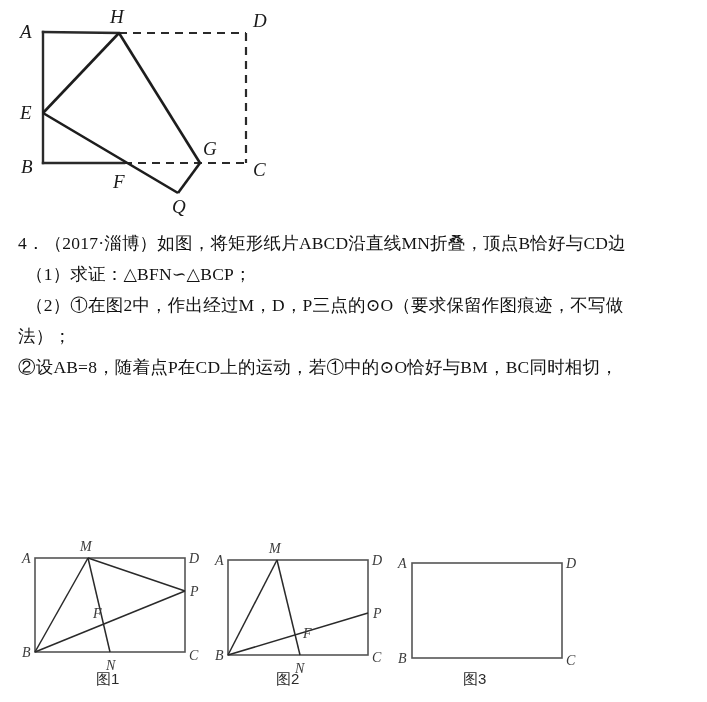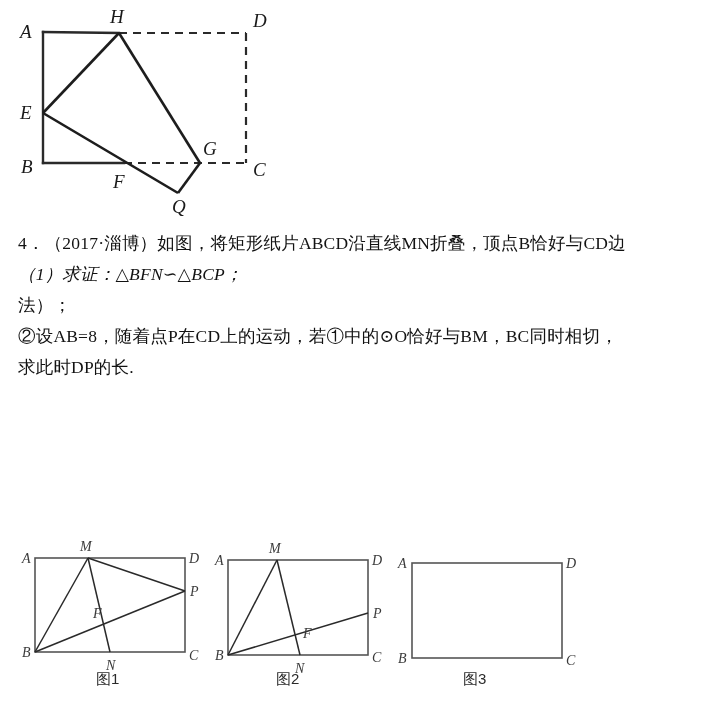--- a/index.html
+++ b/index.html
@@ -49,21 +49,21 @@
   .tline {
     font-family: "Liberation Serif", "DejaVu Serif", serif;
     font-size: 17.5px;
     line-height: 31px;
     height: 31px;
     color: #121212;
     white-space: pre;
     letter-spacing: 0.2px;
   }
   .indent-1 { padding-left: 18px; }
-  .indent-2 { padding-left: 18px; font-style: italic; }
+  .indent-2 { padding-left: 26px; }
   .indent-hang { padding-left: 18px; }
 
   
   #bottom-figures {
     position: absolute;
     left: 0;
     top: 535px;
     width: 707px;
     height: 167px;
   }
@@ -106,23 +106,23 @@
     <text class="lbl" x="21" y="173">B</text>
     <text class="lbl" x="113" y="188">F</text>
     <text class="lbl" x="253" y="176">C</text>
     <text class="lbl" x="172" y="213">Q</text>
   </svg>
 </div>
 
 <div id="problem-text">
   <div class="tline indent-1">4．（2017·淄博）如图，将矩形纸片ABCD沿直线MN折叠，顶点B恰好与CD边</div>
   <div class="tline indent-2">（1）求证：△BFN∽△BCP；</div>
+  <div class="tline indent-2">（2）①在图2中，作出经过M，D，P三点的⊙O（要求保留作图痕迹，不写做</div>
   <div class="tline indent-hang">法）；</div>
   <div class="tline indent-hang">②设AB=8，随着点P在CD上的运动，若①中的⊙O恰好与BM，BC同时相切，</div>
-  <div class="tline indent-hang">求此时DP的长.</div>
 </div>
 
 <div id="bottom-figures">
   <svg width="707" height="167" viewBox="0 535 707 167">
 
     <g>
       <rect x="35" y="558" width="150" height="94" fill="none" stroke="#555555" stroke-width="1.6"></rect>
       <g stroke="#2a2a2a" stroke-width="1.5" fill="none">
         <line x1="88" y1="558" x2="35" y2="652"></line>
         <line x1="88" y1="558" x2="185" y2="591"></line>

